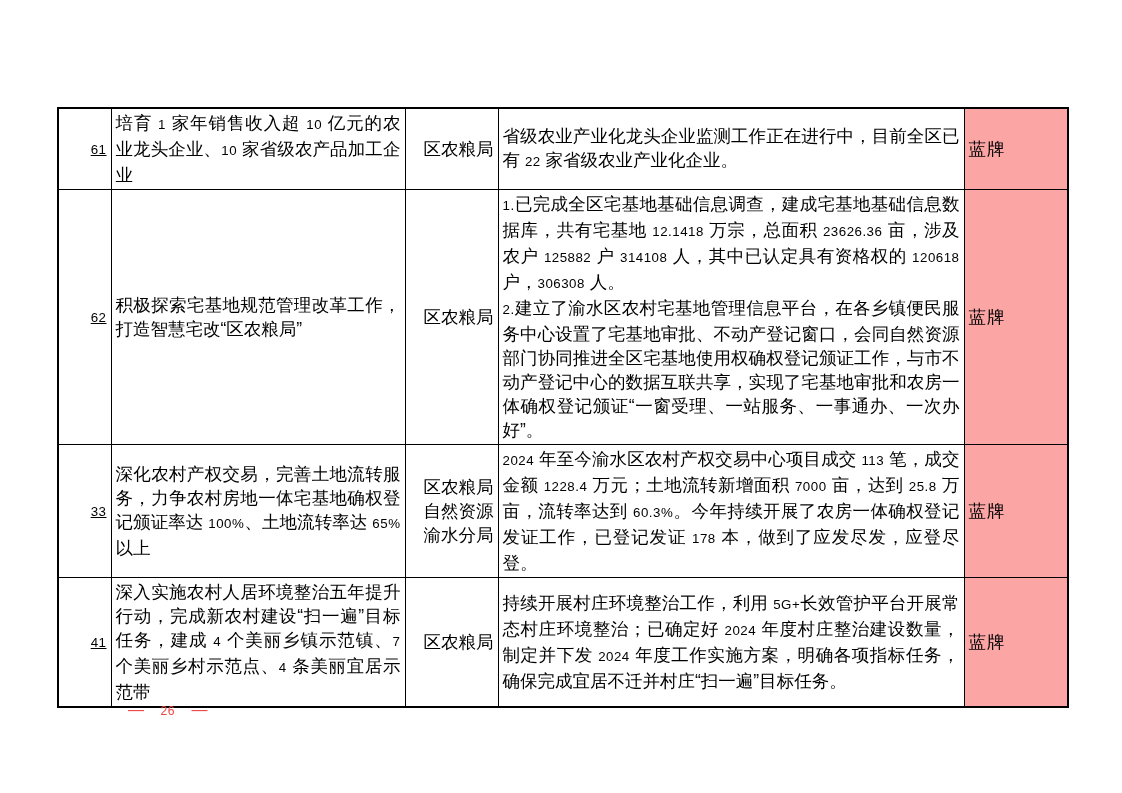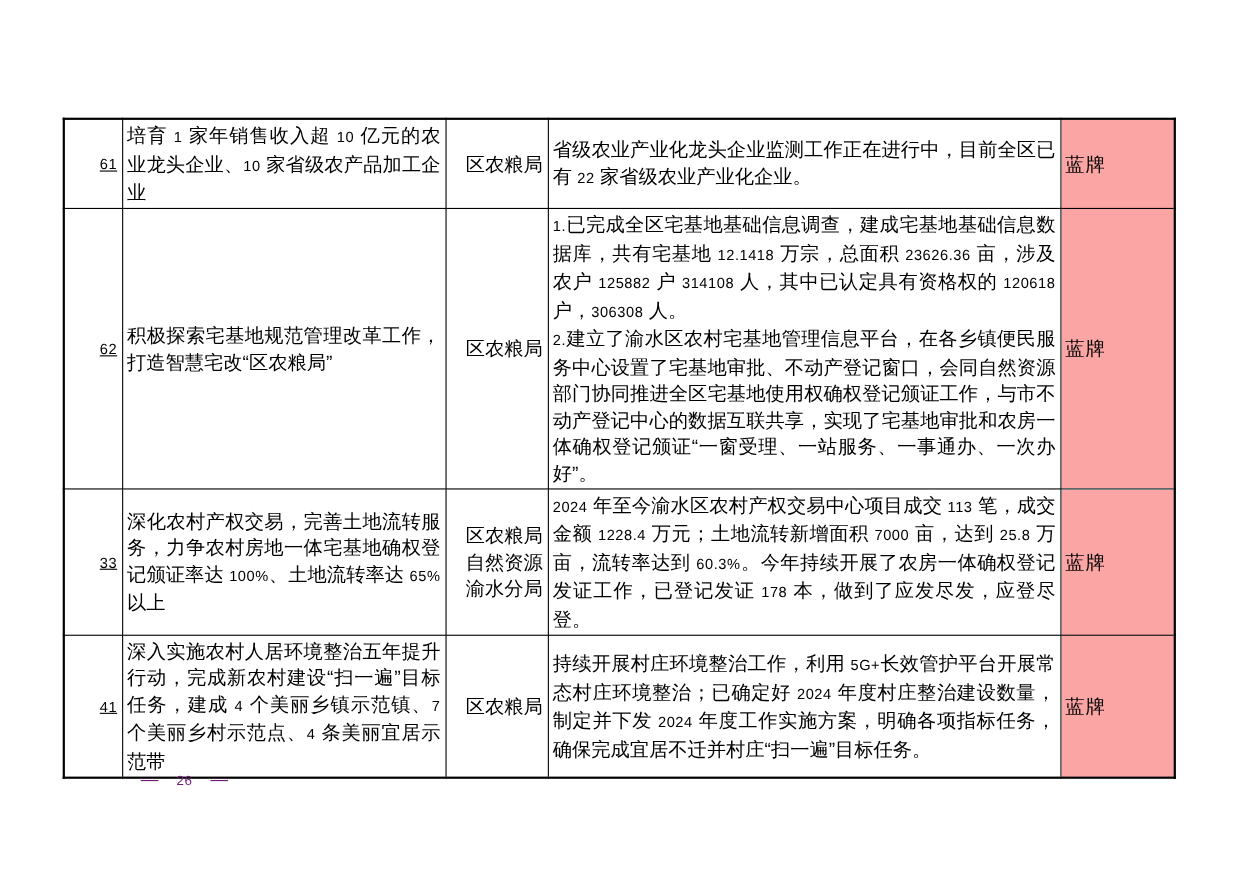--- a/index.html
+++ b/index.html
@@ -64,21 +64,21 @@
   .lat {
     font-size: 0.76em;
     letter-spacing: 0.5px;
   }
   .page-number {
     position: absolute;
     left: 128px;
     top: 701px;
     font-size: 16px;
     word-spacing: 12px;
-    color: #701a75;
+    color: #ef4444;
   }
 </style>
 </head>
 <body>
 
 <div class="page">
 
   <table class="doc-table">
     <colgroup>
       <col style="width:53px">

